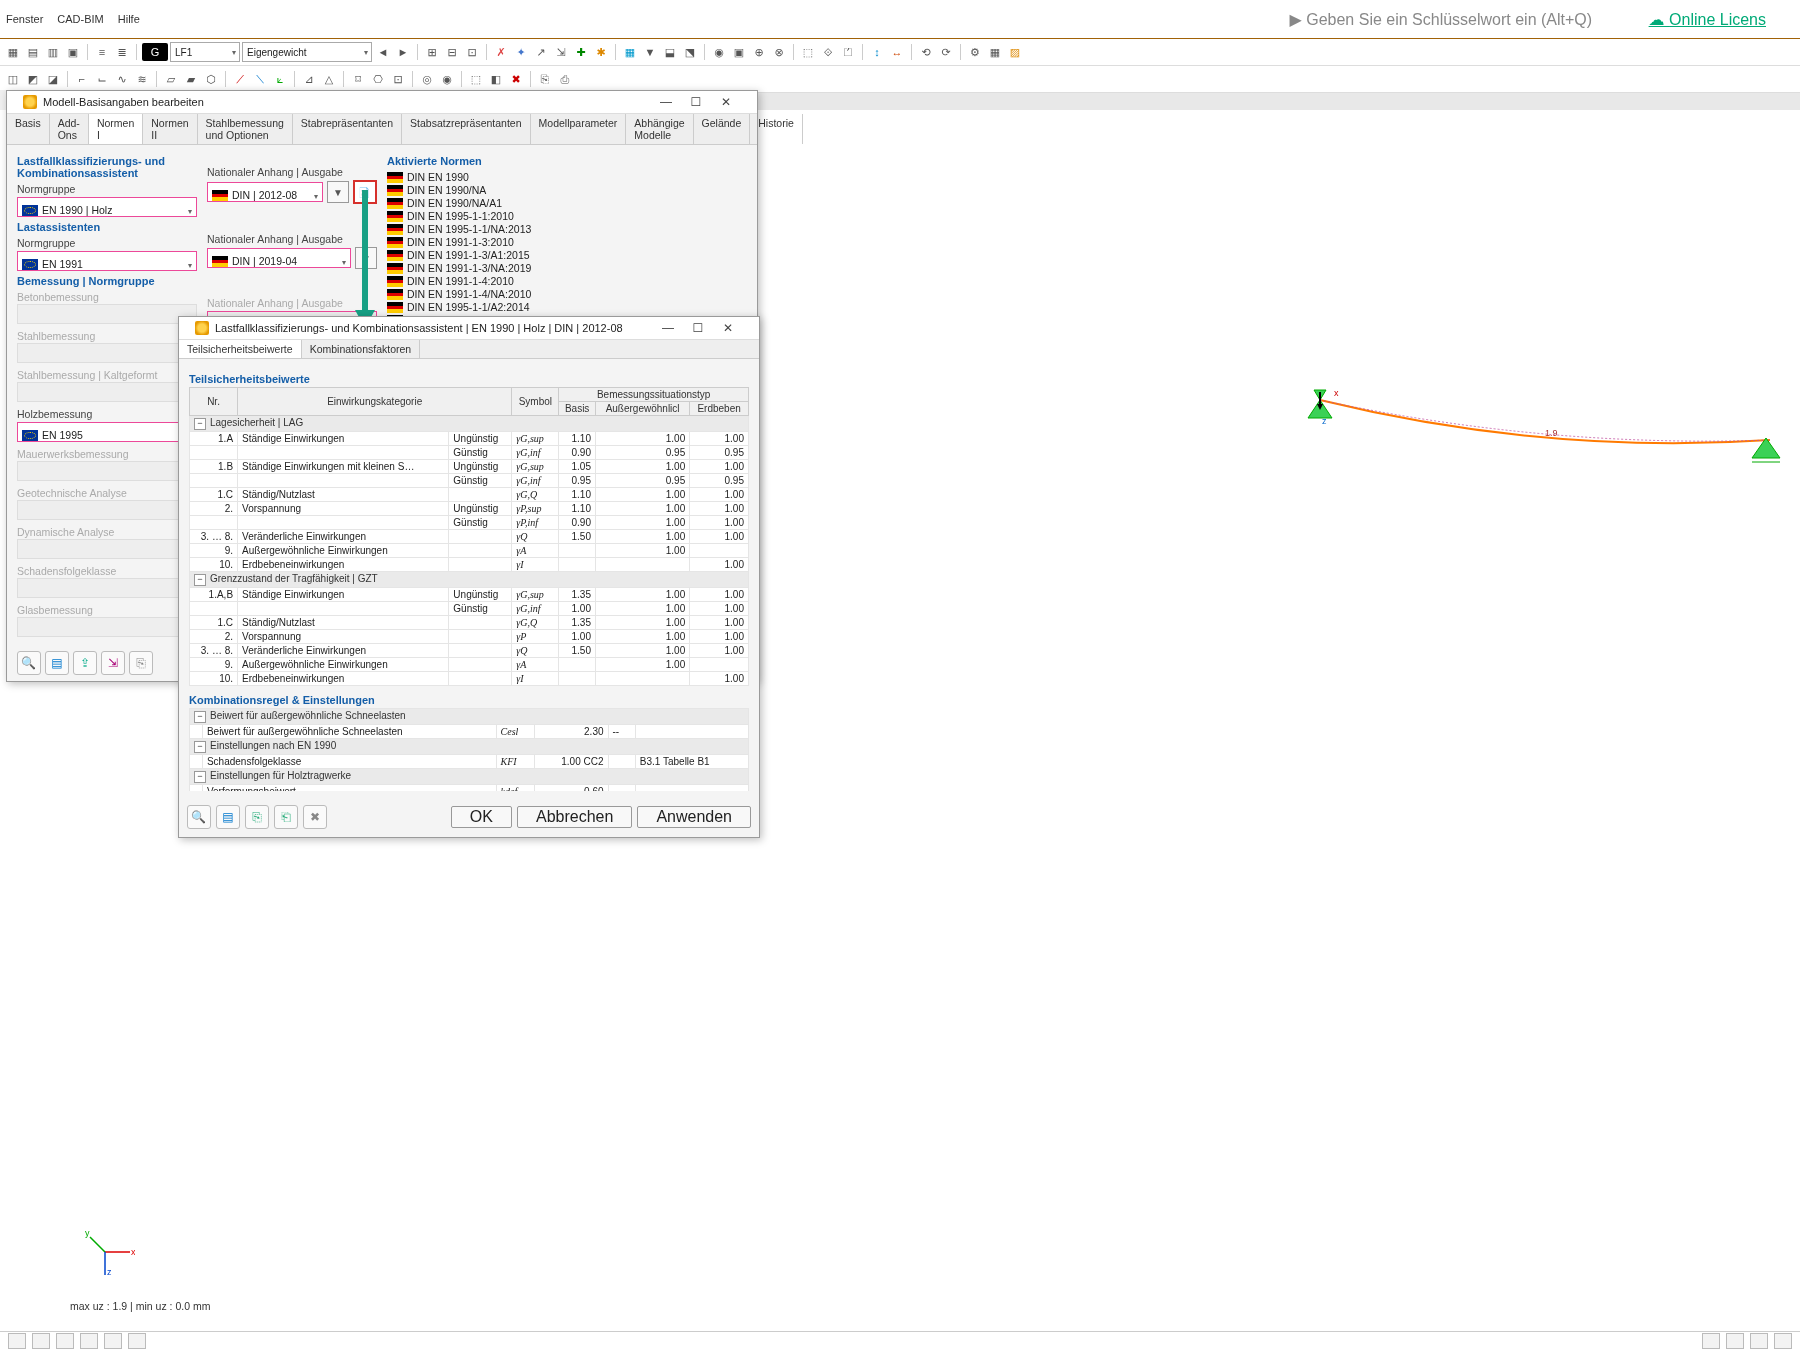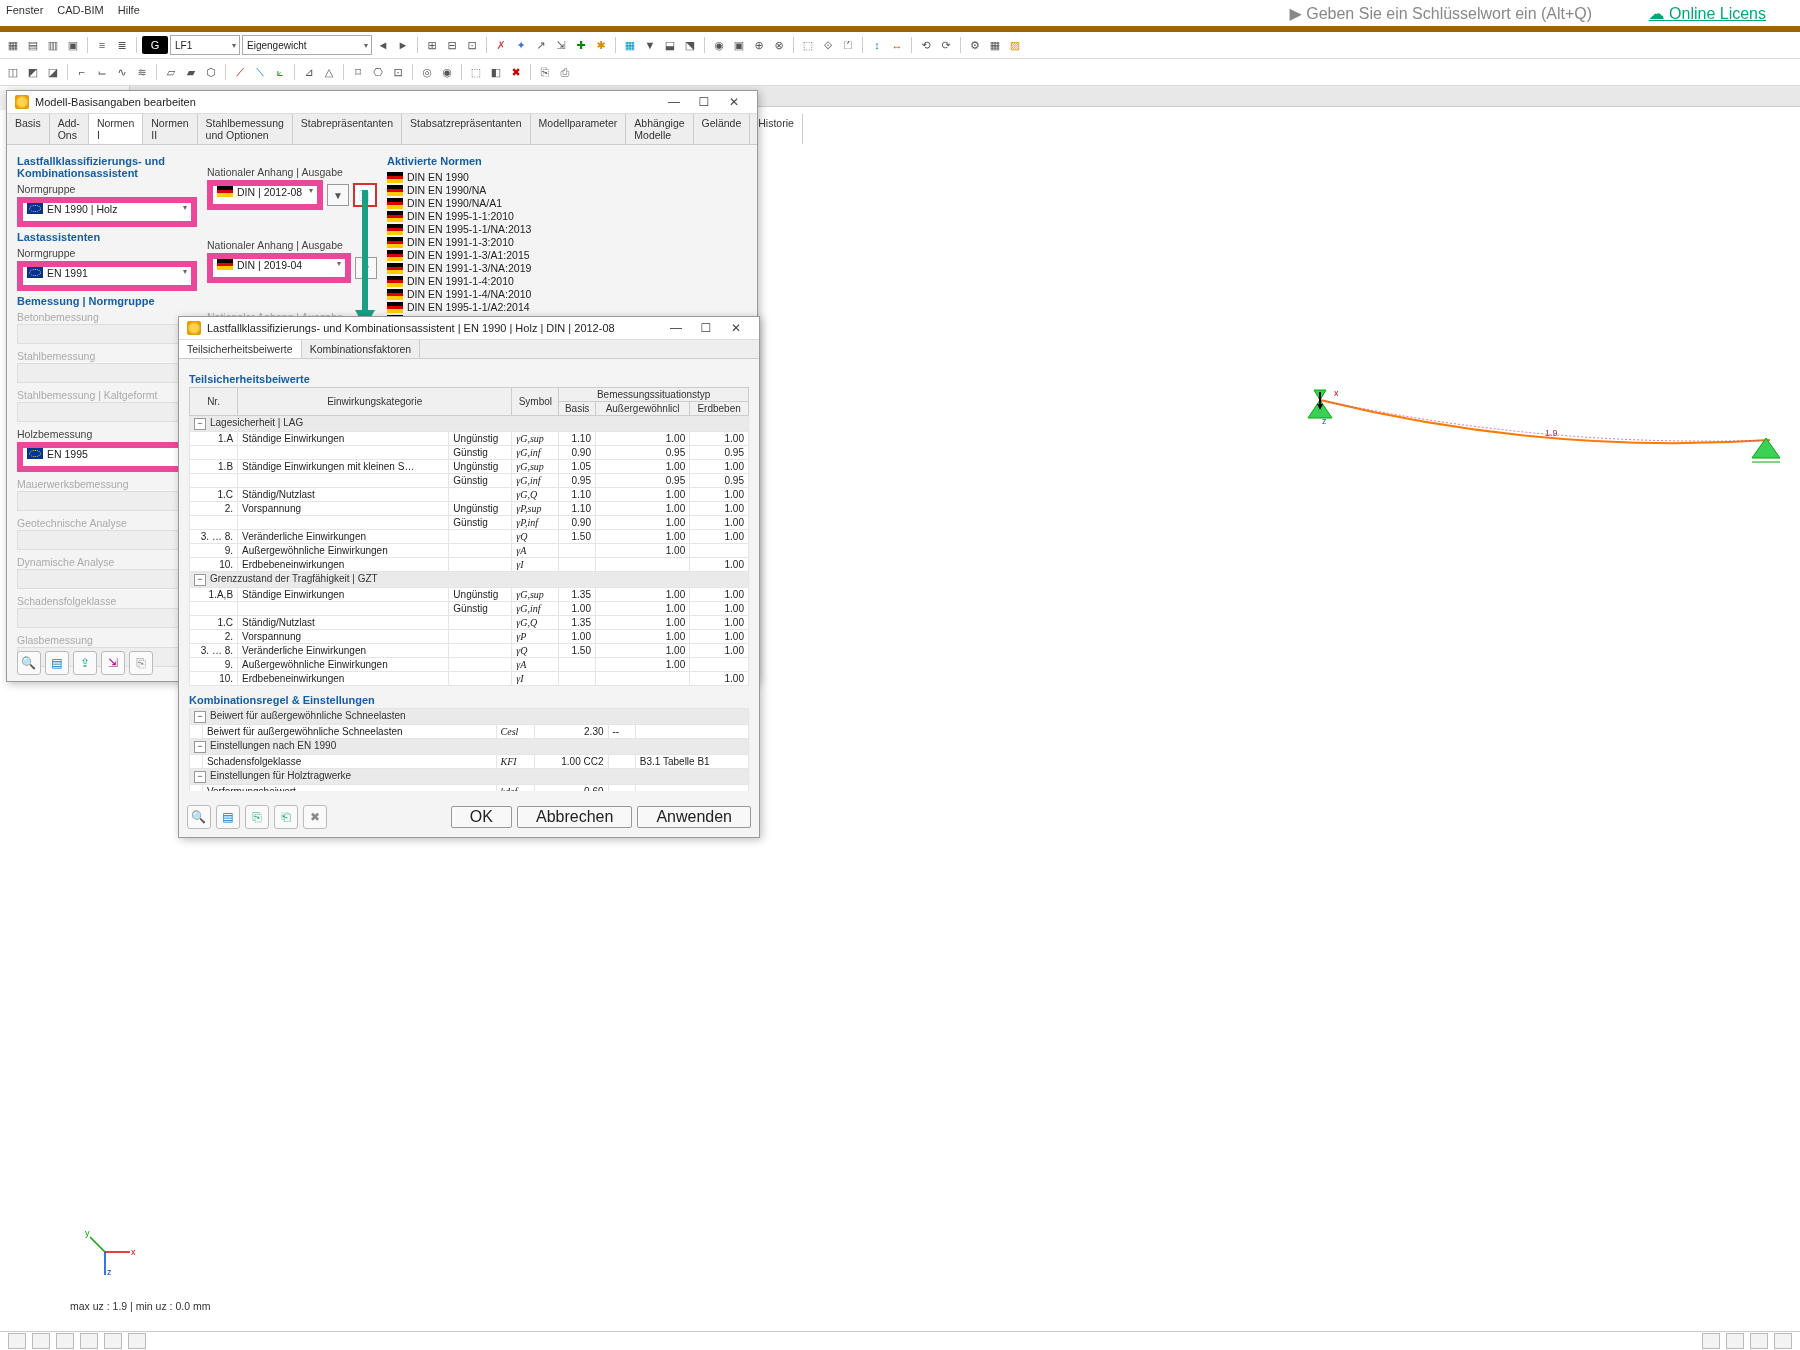--- a/index.html
+++ b/index.html
@@ -1,50 +1,50 @@
 <!DOCTYPE html>
 <html><head>
 <meta charset="utf-8">
 <style>
   html,body{margin:0;padding:0;font-family:"Segoe UI",Tahoma,Arial,sans-serif;font-size:11px;color:#222;background:#f3f3f3;overflow:hidden}
   
-  .menubar{display:flex;height:18px;padding:4px 6px;background:#fff;border-bottom:6px solid #a16207;font-size:11px;color:#333}
+  .menubar{display:flex;align-items:center;height:18px;padding:10px 6px;background:#fff;border-bottom:1px solid #a16207;font-size:11px;color:#333}
   .menubar span{margin-right:14px}
   .menubar .right{margin-left:auto;color:#888;font-size:16px}
   .menubar .right .lic{color:#0a7;text-decoration:underline;margin-left:24px}
   
   .toolbar{display:flex;align-items:center;height:22px;padding:2px 4px;background:#fff;border-bottom:1px solid #ddd;gap:2px}
   .tbtn{width:18px;height:18px;display:flex;align-items:center;justify-content:center;border-radius:2px;font-size:11px;color:#555}
   .tsep{width:1px;height:16px;background:#ccc;margin:0 3px}
   .combo{height:18px;border:1px solid #aaa;background:#fff;padding:0 14px 0 4px;font-size:10px;display:flex;align-items:center;position:relative;min-width:50px}
   .combo::after{content:"▾";position:absolute;right:3px;font-size:8px;color:#666}
   .tabstrip{display:flex;background:#e8e8e8;height:20px;border-bottom:1px solid #ccc}
   .tabstrip .tab{padding:2px 10px;font-size:11px;background:#f8f8f8;border-right:1px solid #ccc;display:flex;align-items:center}
   .tabstrip .close{margin-left:6px;color:#999;font-size:10px}
   .infobar{padding:2px 10px;font-size:11px;color:#333;background:#fff}
   
   .viewport{position:absolute;left:0;right:0;top:110px;bottom:18px;background:#fff}
   
   .dialog{position:absolute;background:#f4f4f4;border:1px solid #9a9a9a;box-shadow:2px 2px 8px rgba(0,0,0,.25);font-size:11px}
   .dlg1{left:6px;top:90px;width:750px;height:590px}
   .dlg2{left:178px;top:316px;width:580px;height:520px}
-  .titlebar{display:flex;align-items:center;height:22px;padding:0 8px;background:#fff;border-bottom:1px solid #ddd}
+  .titlebar{display:flex;align-items:center;height:22px;padding:0 16px;background:#fff;border-bottom:1px solid #ddd}
   .titlebar .ico{width:14px;height:14px;margin-right:6px;background:radial-gradient(circle,#ffd24d 40%,#e69a00 70%);border-radius:2px}
   .titlebar .t{flex:1;font-size:11px}
   .titlebar .wbtn{width:30px;text-align:center;color:#444;font-size:12px}
   .dlg-tabs{display:flex;background:#eee;border-bottom:1px solid #ccc}
   .dlg-tabs div{padding:3px 8px;font-size:10.5px;color:#333;border-right:1px solid #ccc}
   .dlg-tabs .active{background:#fff;font-weight:400}
   .dlg-body{padding:6px 10px;overflow:hidden}
   .section-title{color:#145ea8;font-weight:600;font-size:11px;margin:4px 0}
   .section-title2{color:#145ea8;font-weight:600;font-size:11px;margin:8px 0 2px}
   .lbl{color:#444;font-size:10.5px;margin-bottom:2px}
   .lbl.disabled{color:#aaa}
   .field-row{display:flex;align-items:center;gap:4px;margin-bottom:4px}
-  .dropdown{height:18px;border:6px solid #ec4899;background:#fff;flex:1;display:flex;align-items:flex-start;padding:0 4px;position:relative;font-size:10.5px}
+  .dropdown{height:18px;border:1px solid #ec4899;background:#fff;flex:1;display:flex;align-items:flex-end;padding:0 4px;position:relative;font-size:10.5px}
   .dropdown::after{content:"▾";position:absolute;right:4px;font-size:8px;color:#666}
   .dropdown.disabled{background:#eee;color:#aaa}
   .iconbtn{width:20px;height:20px;border:1px solid #999;background:#f8f8f8;display:flex;align-items:center;justify-content:center;font-size:10px;color:#555}
   .iconbtn.hl{border:2px solid #d6302b;background:#fff}
   .flag-eu{display:inline-block;width:16px;height:11px;background:#003399;margin-right:4px;position:relative;vertical-align:middle}
   .flag-eu::after{content:"";position:absolute;inset:2px;border:1px dotted gold;border-radius:50%}
   .flag-de{display:inline-block;width:16px;height:11px;background:linear-gradient(#000 33%,#d00 33% 66%,#fc0 66%);margin-right:4px;vertical-align:middle}
   .normcol{display:flex;gap:10px}
   .normcol .left{width:180px}
   .normcol .mid{width:170px}

